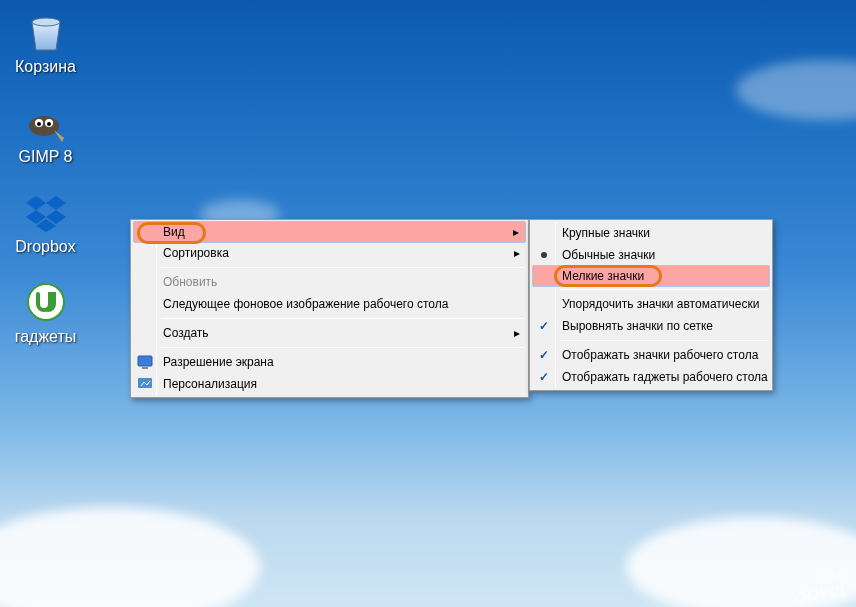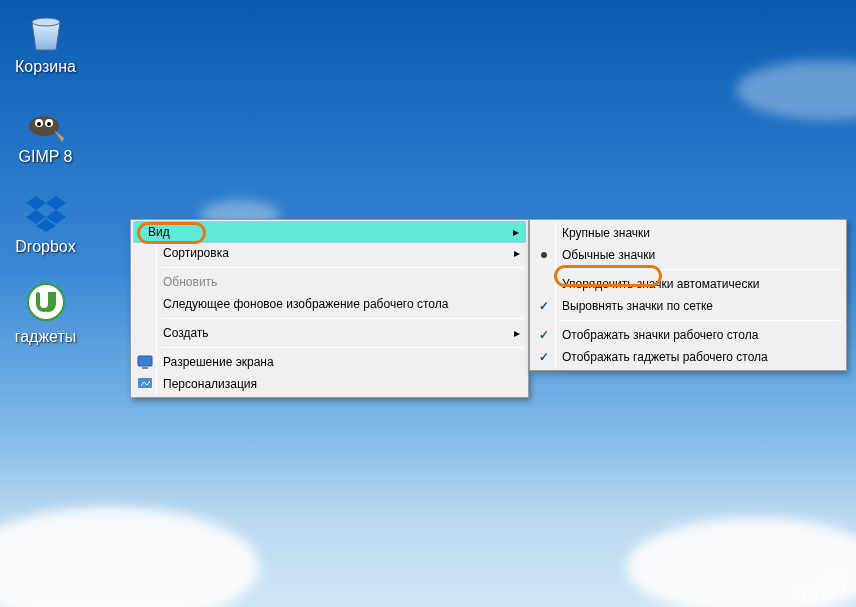--- a/index.html
+++ b/index.html
@@ -44,28 +44,28 @@
 }
 .menu .gutter { position: absolute; left: 25px; top: 2px; bottom: 2px; width: 1px; background: #e0e0e0; border-right: 1px solid #fff; }
 .menu-item {
   display: flex;
   align-items: center;
   height: 22px;
   padding: 0 18px 0 30px;
   position: relative;
   white-space: nowrap;
 }
-.menu-item.hover { background: #5eead4; border: 1px solid #a9c7e8; border-radius: 2px; height: 22px; margin: -1px 0; padding: 0 17px 0 14px; }
+.menu-item.hover { background: #fca5a5; border: 1px solid #a9c7e8; border-radius: 2px; height: 22px; margin: -1px 0; padding: 0 17px 0 29px; }
 .menu-item.disabled { color: #888; }
 .menu-item .icon { position: absolute; left: 4px; width: 16px; height: 16px; display:flex; align-items:center; justify-content:center; }
 .menu-item .arrow { position: absolute; right: 6px; }
 .menu-item .shortcut { margin-left: auto; padding-left: 40px; }
 .separator { height: 1px; background: #e0e0e0; border-bottom: 1px solid #fff; margin: 3px 2px 3px 28px; }
 .menu1 { left: 130px; top: 219px; width: 399px; }
-.menu2 { left: 529px; top: 219px; width: 318px; }
+.menu2 { left: 529px; top: 219px; width: 244px; }
 
 .highlight-box {
   position: absolute;
   border: 3px solid #e67817;
   border-radius: 11px;
   pointer-events: none;
 }
 .hl1 { left: 137px; top: 222px; width: 69px; height: 22px; }
 .hl2 { left: 554px; top: 265px; width: 108px; height: 22px; }
 
@@ -204,20 +204,23 @@
 
   <div class="menu-item">
     <span>Крупные значки</span>
   </div>
   <div class="menu-item">
     <span class="icon">
         <span class="radio-dot"></span>
       </span>
     <span>Обычные значки</span>
   </div>
+  <div class="menu-item hover">
+    <span>Мелкие значки</span>
+  </div>
 
   <div class="separator"></div>
 
   <div class="menu-item">
     <span>Упорядочить значки автоматически</span>
   </div>
   <div class="menu-item">
     <span class="icon check">✓</span>
     <span>Выровнять значки по сетке</span>
   </div>

